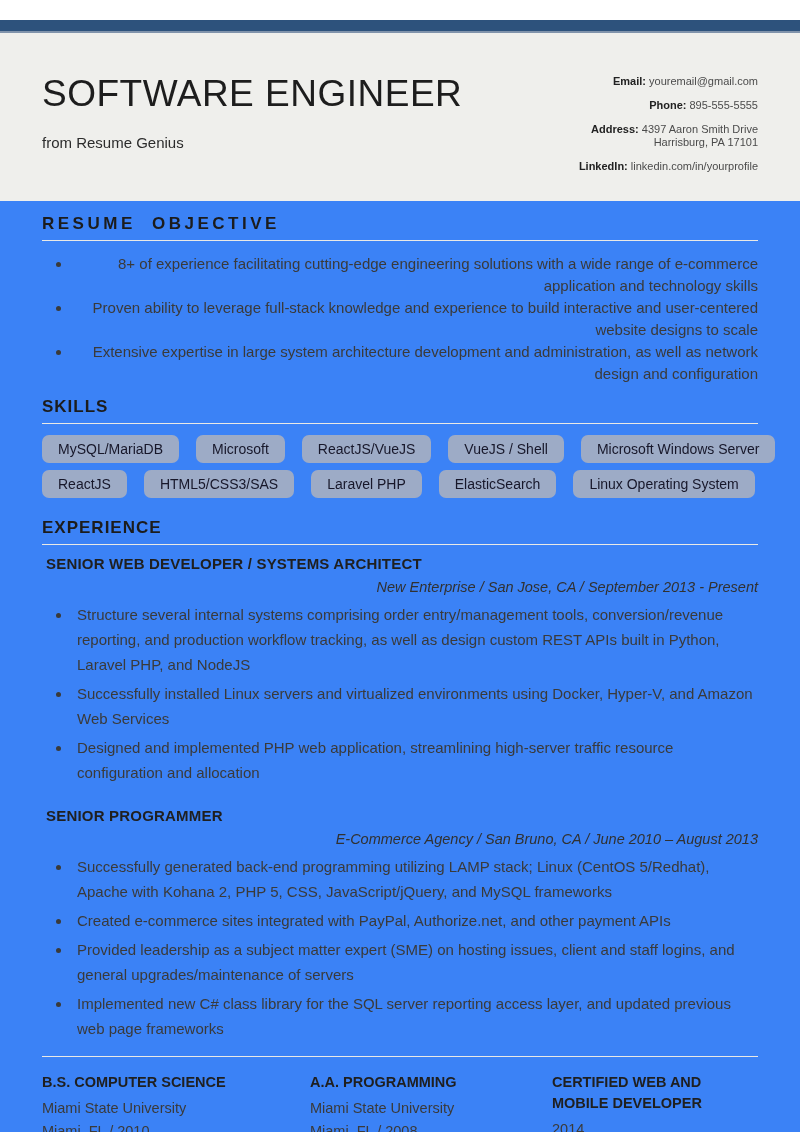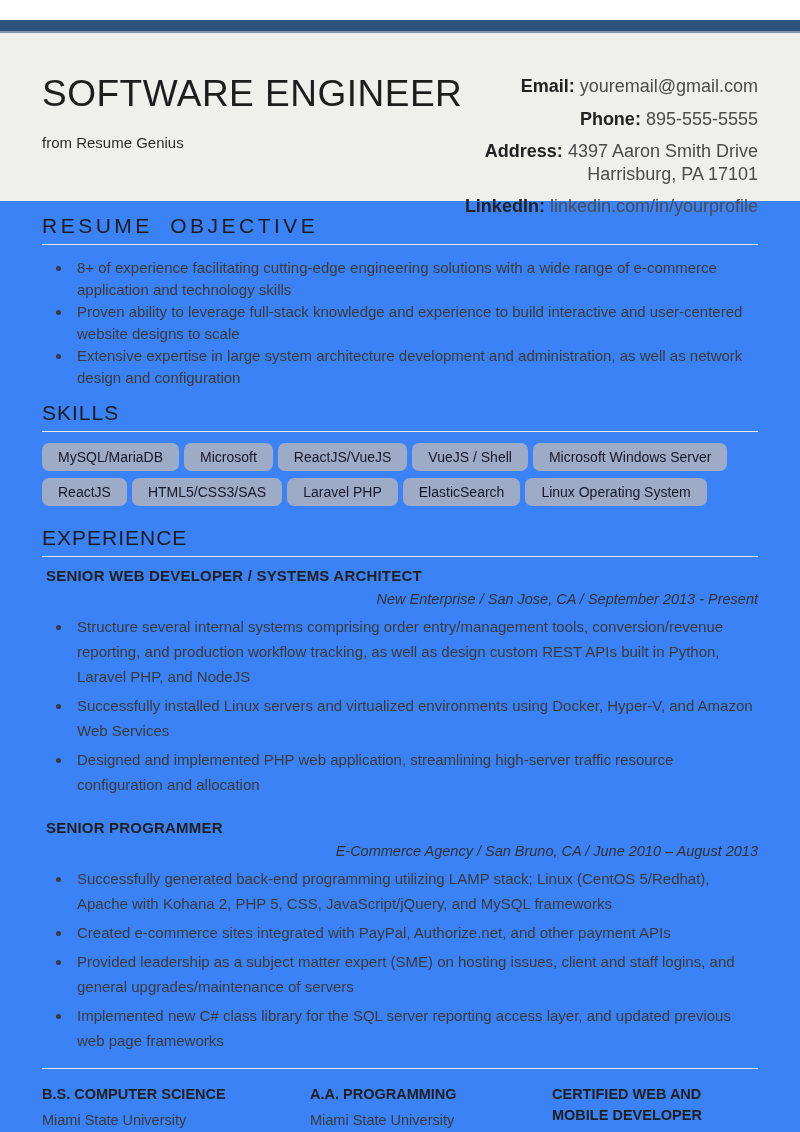--- a/index.html
+++ b/index.html
@@ -45,69 +45,70 @@
     line-height: 1.15;
     white-space: nowrap;
   }
   .subtitle {
     margin-top: 18px;
     font-size: 15px;
     color: #2c2c2c;
   }
   .contact {
     text-align: right;
-    font-size: 18px;
+    font-size: 11px;
     color: #4b4b4b;
     padding-top: 2px;
     line-height: 1.25;
     flex-shrink: 0;
   }
   .contact-line { margin-bottom: 10px; }
   .clabel { font-weight: bold; color: #222222; }
   .cvalue-stack {
     display: inline-block;
     text-align: right;
     vertical-align: top;
   }
   .cvalue-stack span { display: block; }
 
   
   .main { padding: 0 42px; }
   h2 {
     margin: 0;
-    font-size: 21px;
-    font-weight: normal;
+    font-size: 17px;
+    font-weight: bold;
     color: #1c1c1c;
     letter-spacing: 1px;
   }
   .section-objective h2 {
     letter-spacing: 3.5px;
     word-spacing: 8px;
   }
   .rule {
     border: none;
     border-top: 1px solid #e9e9e6;
     margin: 6px 0 0 0;
   }
   .section-objective { margin-top: 13px; }
   .section-objective ul {
     margin: 12px 0 0 0;
     padding-left: 30px;
+    text-align: right;
   }
   .section-objective li {
     font-size: 15px;
     line-height: 22px;
     color: #3a3a3a;
     padding-left: 5px;
   }
 
   
   .section-skills { margin-top: 12px; }
   .pill-rows { margin-top: 11px; }
-  .pill-row { display: flex; gap: 5px; margin-bottom: 7px; }
+  .pill-row { display: flex; gap: 17px; margin-bottom: 7px; }
   .pill {
     background: #9dabc6;
     border-radius: 7px;
     padding: 6px 16px;
     font-size: 14px;
     color: #17172a;
     white-space: nowrap;
     text-align: center;
   }
 

